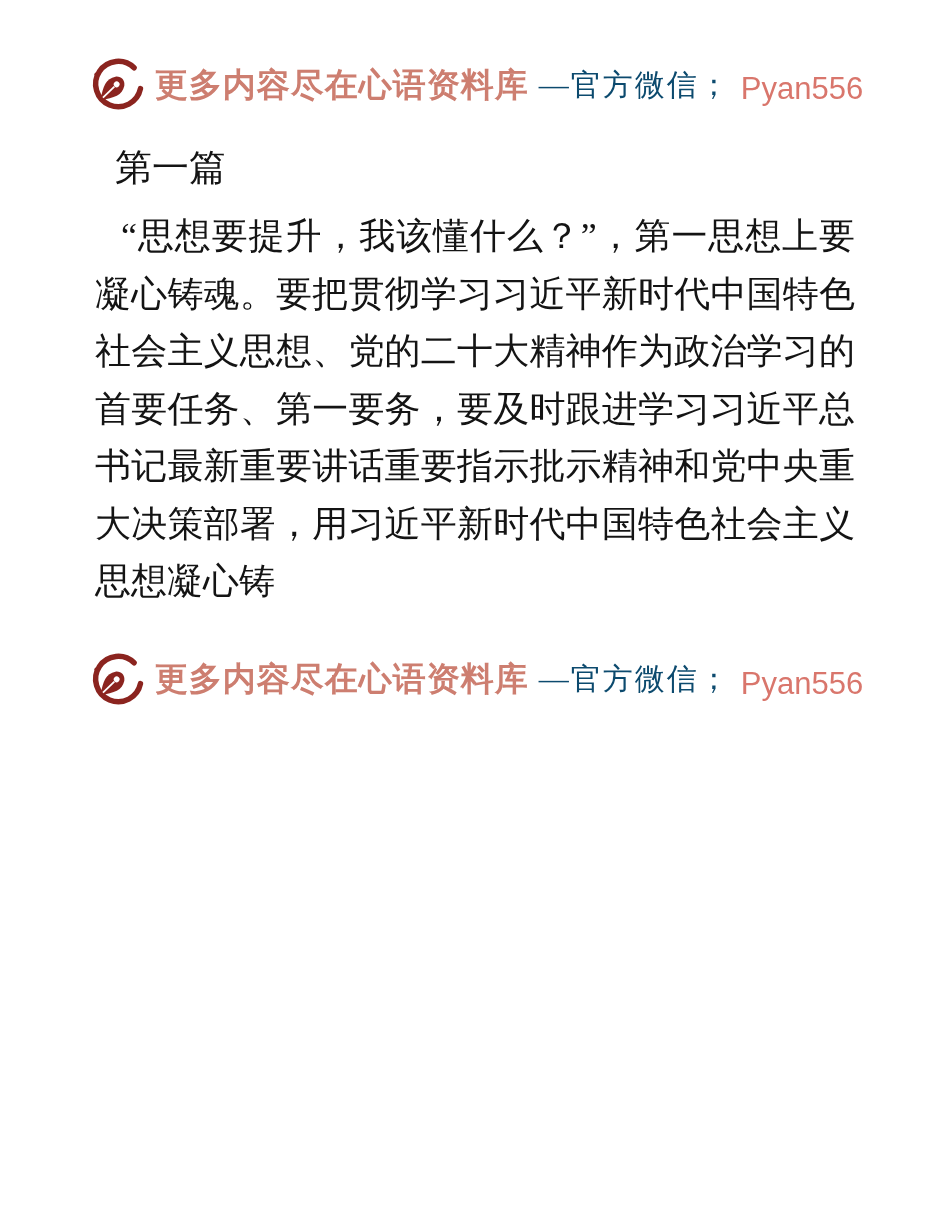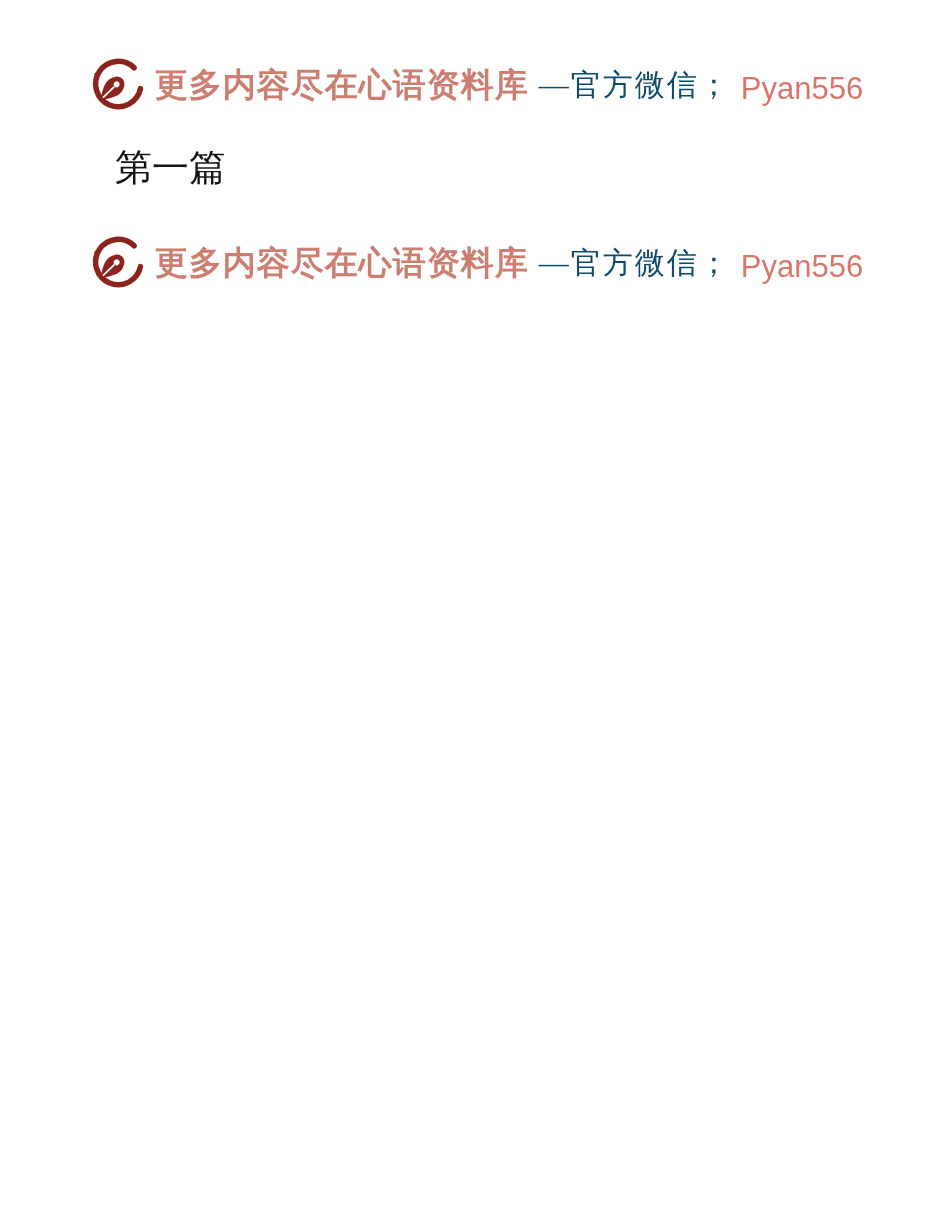--- a/index.html
+++ b/index.html
@@ -83,20 +83,21 @@
       <circle cx="10" cy="20" r="1.8" fill="#8b241f"></circle>
       <circle cx="50" cy="50" r="1.8" fill="#8b241f"></circle>
     </svg>
     <span class="brand-tagline">更多内容尽在心语资料库</span>
     <span class="brand-sep">—官方微信；</span>
     <span class="brand-id">Pyan556</span>
   </div>
 
   <div class="content">
     <h2 class="section-title">第一篇</h2>
+    <p class="body-para para-2">“思想要提升，我该懂什么？”，第一思想上要凝心铸魂。要把贯彻学习习近平新时代中国特色社会主义思想、党的二十大精神作为政治学习的首要任务、第一要务，要及时跟进学习习近平总书记最新重要讲话重要指示批示精神和党中央重大决策部署，用习近平新时代中国特色社会主义思想凝心铸</p>
   </div>
 
   <div class="brand-bar footer">
     <svg class="logo" viewBox="0 0 64 64" aria-hidden="true">
       <path d="M52 13 A 25 25 0 1 0 59 36" fill="none" stroke="#8b241f" stroke-width="6" stroke-linecap="round"></path>
       <g transform="rotate(226 32 32)">
         <path d="M32 8 C 41 21, 45 29, 39 38 C 35 43, 29 43, 25 38 C 19 29, 23 21, 32 8 Z" fill="#8b241f"></path>
         <circle cx="32" cy="33" r="3.2" fill="#ffffff"></circle>
         <line x1="32" y1="12" x2="32" y2="29.5" stroke="#ffffff" stroke-width="2"></line>
       </g>

